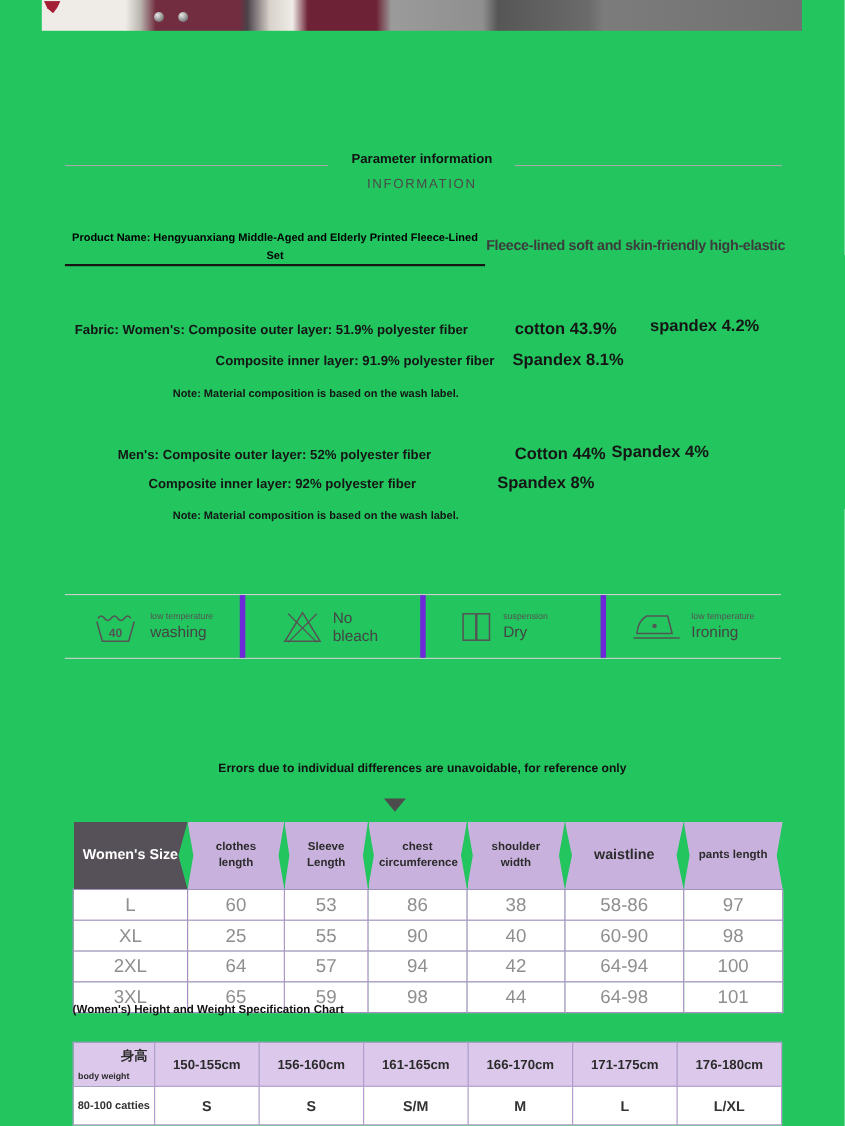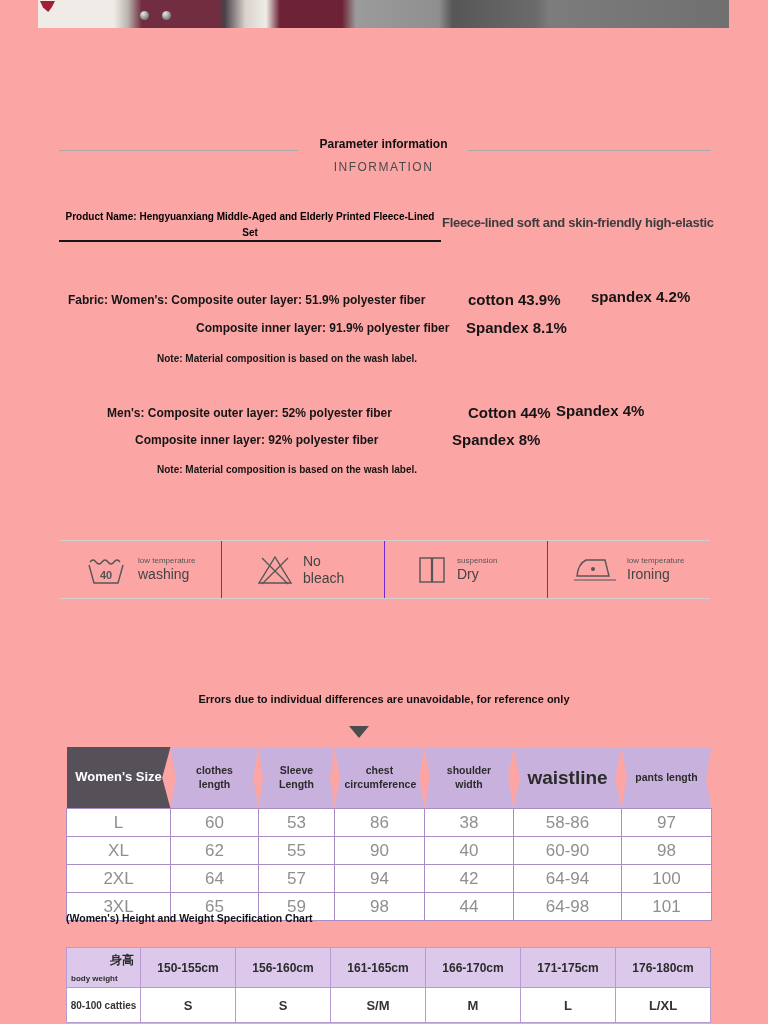--- a/index.html
+++ b/index.html
@@ -1,18 +1,18 @@
 <!DOCTYPE html>
 <html><head>
 <meta charset="utf-8">
 <style>
   html,body { margin:0; padding:0; background:#fff; }
   .page {
     position:relative; width:768px; height:1024px; margin:0 auto;
-    background:#fca5a5; overflow:hidden; color:#222;
+    background:#22c55e; overflow:hidden; color:#222;
     font-family:"Liberation Sans", sans-serif;
   }
 
   
   .photo-strip {
     position:absolute; left:38px; top:0; width:691px; height:28px;
     background:linear-gradient(90deg,
       #efece7 0%, #efece7 11%,
       #b9b4ae 13%, #722e40 15%, #722e40 26%,
       #4a4148 27%, #d8d2cb 30%, #efece7 33%,
@@ -74,21 +74,21 @@
   .m-inner-sp { left:452px; top:431px; }
   .m-note     { left:157px; top:464px; }
 
   
   .care-box {
     position:absolute; left:59px; top:540px; width:651px; height:57px;
     border-top:1px solid #cfcfcf; border-bottom:1px solid #cfcfcf;
     display:flex;
   }
   .care-cell { flex:1; display:flex; align-items:center; justify-content:center; gap:10px; }
-  .care-cell + .care-cell { border-left:1px solid #6d28d9; }
+  .care-cell + .care-cell { border-left:5px solid #6d28d9; }
   .care-icon svg { display:block; }
   .care-text { display:flex; flex-direction:column; line-height:1.2; }
   .care-small { font-size:8px; color:#555; width:58px; }
   .care-small:empty { display:none; }
   .care-big { font-size:14px; color:#444; }
   .care-big.wrap { width:46px; }
 
   
   .errors-note {
     position:absolute; left:0; top:693px; width:768px; text-align:center;
@@ -107,21 +107,21 @@
   }
   .size-table th {
     height:37px; background:#c9b1dd; color:#2b2b2b;
     font-size:10.5px; font-weight:bold; line-height:1.25; padding:0 10px;
     clip-path:polygon(0 0,100% 0,94% 50%,100% 100%,0 100%,6% 50%);
   }
   .size-table th.dark {
     background:#565059; color:#fff; font-size:13px; white-space:nowrap; padding:12px 2px;
     clip-path:polygon(0 0,100% 0,92% 50%,100% 100%,0 100%);
   }
-  .size-table th.big-label { font-size:19px; }
+  .size-table th.big-label { font-size:13px; }
   .size-table td {
     border:1px solid #a98cc4; height:25px; text-align:center;
     font-size:17px; color:#8f8f8f; background:#fff;
   }
 
   
   .hw-title {
     position:absolute; left:66px; top:912px;
     font-size:10.5px; font-weight:bold; color:#111;
   }
@@ -264,21 +264,21 @@
           <td>L</td>
           <td>60</td>
           <td>53</td>
           <td>86</td>
           <td>38</td>
           <td>58-86</td>
           <td>97</td>
         </tr>
         <tr>
           <td>XL</td>
-          <td>62</td>
+          <td>25</td>
           <td>55</td>
           <td>90</td>
           <td>40</td>
           <td>60-90</td>
           <td>98</td>
         </tr>
         <tr>
           <td>2XL</td>
           <td>64</td>
           <td>57</td>

